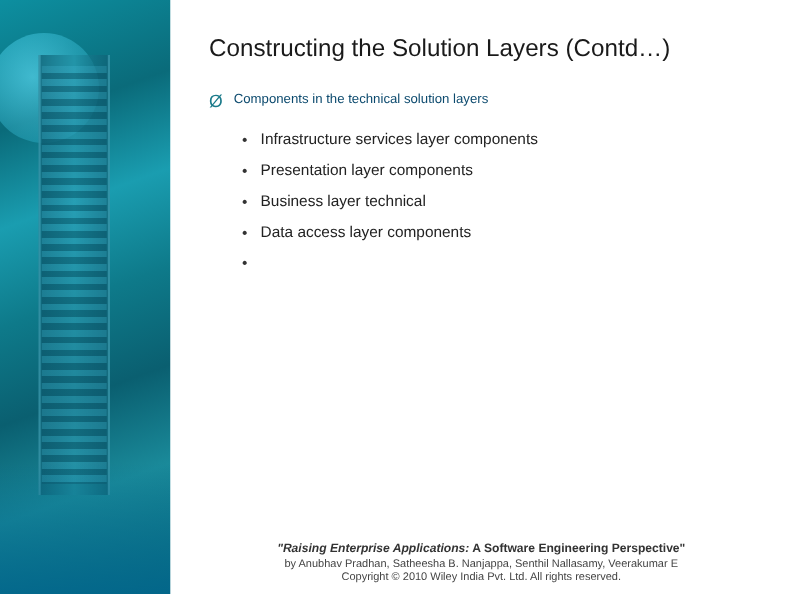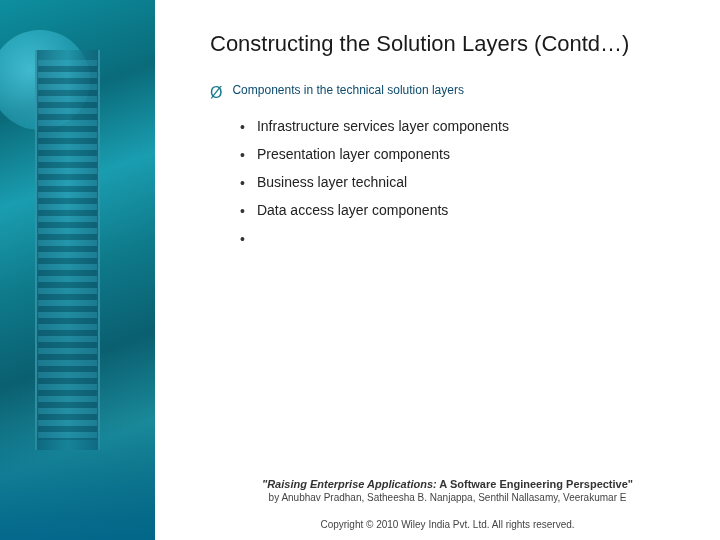--- a/index.html
+++ b/index.html
@@ -11,21 +11,20 @@
       font-family: Arial, sans-serif;
       background: #fff;
       position: relative;
     }
 
     .slide-container {
       width: 720px;
       height: 540px;
       display: flex;
       position: relative;
-      gap: 20px;
     }
 
     
     .left-panel {
       width: 155px;
       height: 540px;
       flex-shrink: 0;
       position: relative;
       overflow: hidden;
       background: linear-gradient(160deg, #0d8fa0 0%, #0a6b7a 20%, #1a9db0 35%, #0e7a8a 50%, #0a5f70 65%, #1a8a9a 80%, #0d7080 100%);
@@ -165,21 +164,21 @@
     .footer-authors {
       font-size: 10px;
       color: #444;
       margin-top: 2px;
       text-align: center;
     }
 
     .footer-copyright {
       font-size: 10px;
       color: #444;
-      margin-top: 16px;
+      margin-top: 1px;
     }
   </style>
 </head>
 <body>
 
 <div class="slide-container">
 
   <div class="left-panel">
     <div class="cyan-orb"></div>
     <div class="building-main"></div>

